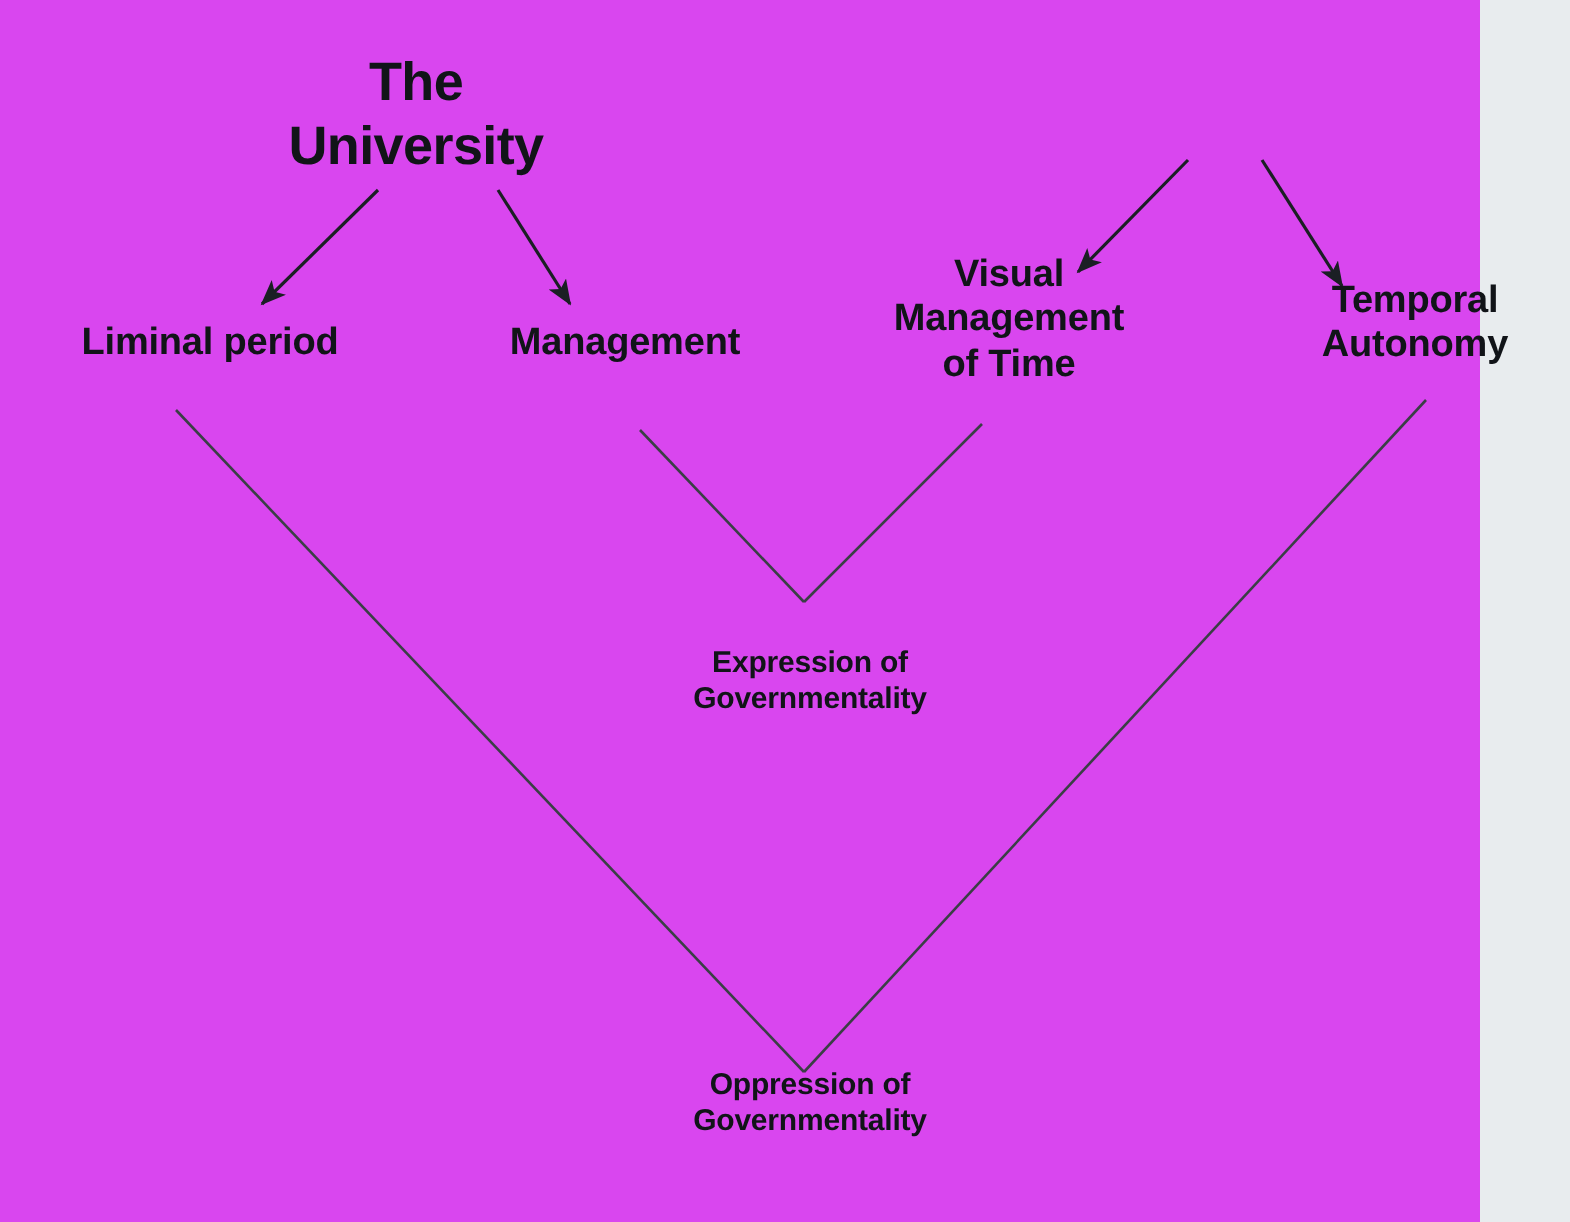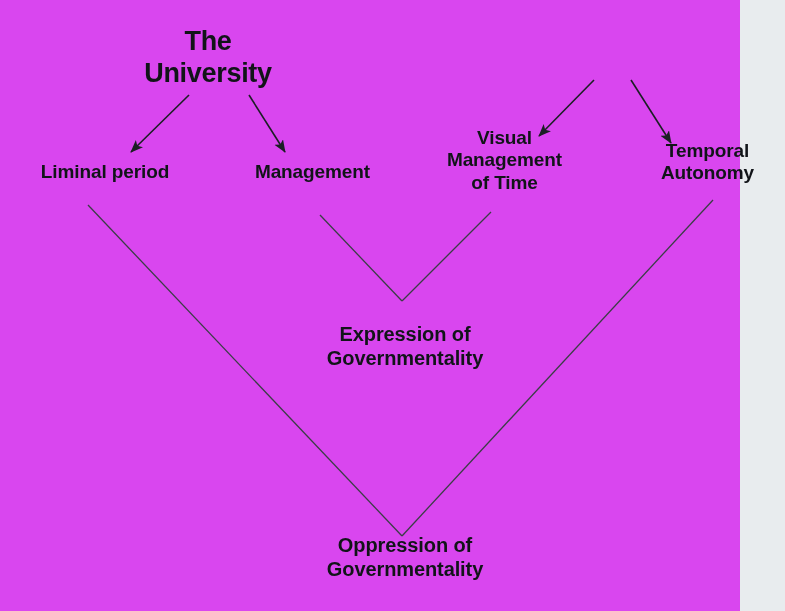--- a/index.html
+++ b/index.html
@@ -36,21 +36,21 @@
     letter-spacing: -0.1px;
   }
   .node-root {
     font-size: 27px;
     letter-spacing: -0.3px;
   }
   .node-branch {
     font-size: 19px;
   }
   .node-outcome {
-    font-size: 20px;
+    font-size: 15px;
   }
   
   #node-university  { left: 108px; top: 26px;  width: 200px; }
   #node-tools       { left: 520px; top: 38px;  width: 180px; }
   #node-liminal     { left: 10px;  top: 161px; width: 190px; }
   #node-government  { left: 230px; top: 161px; width: 165px; }
   #node-visual      { left: 422px; top: 127px; width: 165px; }
   #node-temporal    { left: 635px; top: 140px; width: 145px; }
   #node-expression  { left: 300px; top: 323px; width: 210px; }
   #node-oppression  { left: 300px; top: 534px; width: 210px; }

